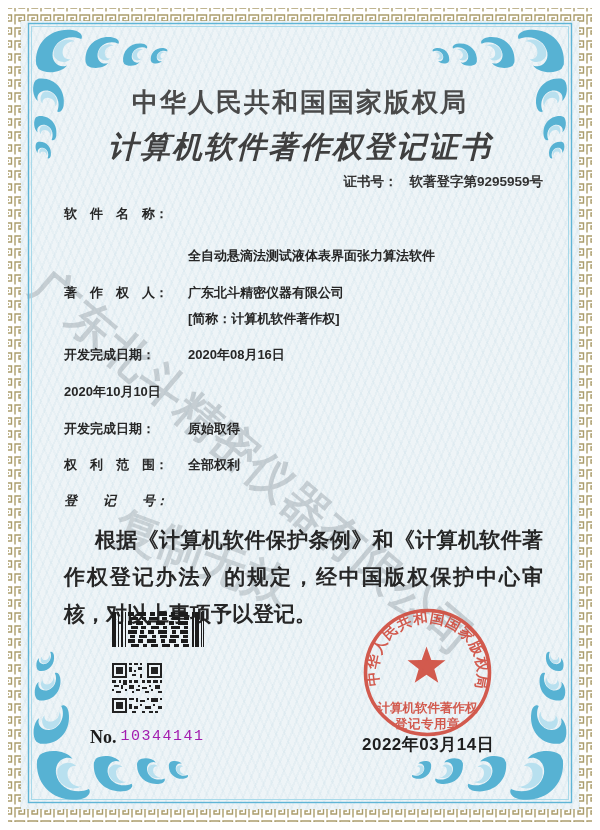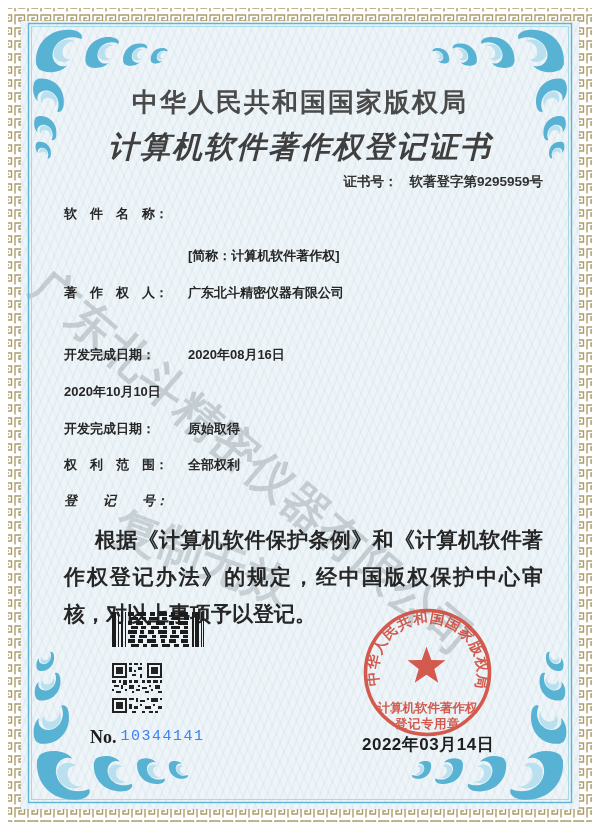--- a/index.html
+++ b/index.html
@@ -34,21 +34,21 @@
   .r5{top:418px;} .r6{top:454px;} .r7{top:490px;font-style:italic;}
   .statement{position:absolute;left:64px;top:521px;width:479px;z-index:2;
              font-size:21px;font-weight:bold;color:#262626;line-height:37px;
              text-align:justify;text-indent:31px;}
   
   .barcode{position:absolute;left:112px;top:612px;z-index:2;}
   .qrcode{position:absolute;left:112px;top:663px;z-index:2;}
   .serial{position:absolute;left:90px;top:727px;z-index:2;white-space:nowrap;}
   .serial .no{font-family:"Liberation Serif","DejaVu Serif",serif;font-size:18px;font-weight:bold;color:#1d1d1d;}
   .serial .num{font-family:"Liberation Mono","DejaVu Sans Mono",monospace;font-size:15px;
-               color:#3b82f6;letter-spacing:1.5px;vertical-align:3px;margin-left:4px;}
+               color:#a21caf;letter-spacing:1.5px;vertical-align:3px;margin-left:4px;}
   
   .seal{position:absolute;left:355px;top:600px;z-index:2;opacity:.9;}
   .seal text{font-family:"Liberation Sans","DejaVu Sans",sans-serif;font-weight:bold;fill:#d04a3c;}
   .issue-date{position:absolute;left:362px;top:733px;z-index:2;font-size:17px;font-weight:bold;
               color:#1e1e1e;letter-spacing:.5px;}
 </style>
 </head>
 <body>
 
 <div class="page">
@@ -57,20 +57,21 @@
   <div class="wm wm-company">广东北斗精密仪器有限公司</div>
   <div class="wm wm-notice">复制无效</div>
 
   <div class="authority">中华人民共和国国家版权局</div>
   <div class="cert-title">计算机软件著作权登记证书</div>
   <div class="certno"><span>证书号：</span><span class="sp"></span><span>软著登字第9295959号</span></div>
 
   <div class="row r1">
     <div class="lbl">软　件　名　称：</div>
     <div class="val">
+      <div>全自动悬滴法测试液体表界面张力算法软件</div>
       <div>[简称：计算机软件著作权]</div>
     </div>
   </div>
   <div class="row r2">
     <div class="lbl">著　作　权　人：</div>
     <div class="val">广东北斗精密仪器有限公司</div>
   </div>
   <div class="row r3">
     <div class="lbl">开发完成日期：</div>
     <div class="val">2020年08月16日</div>

